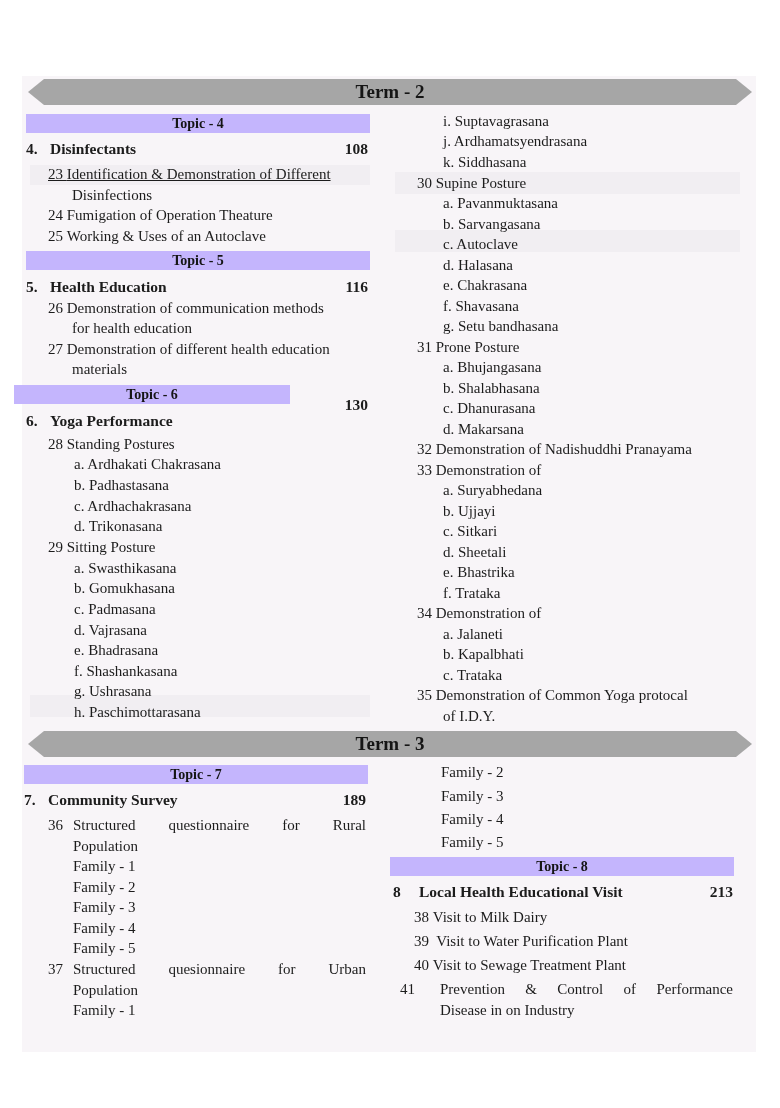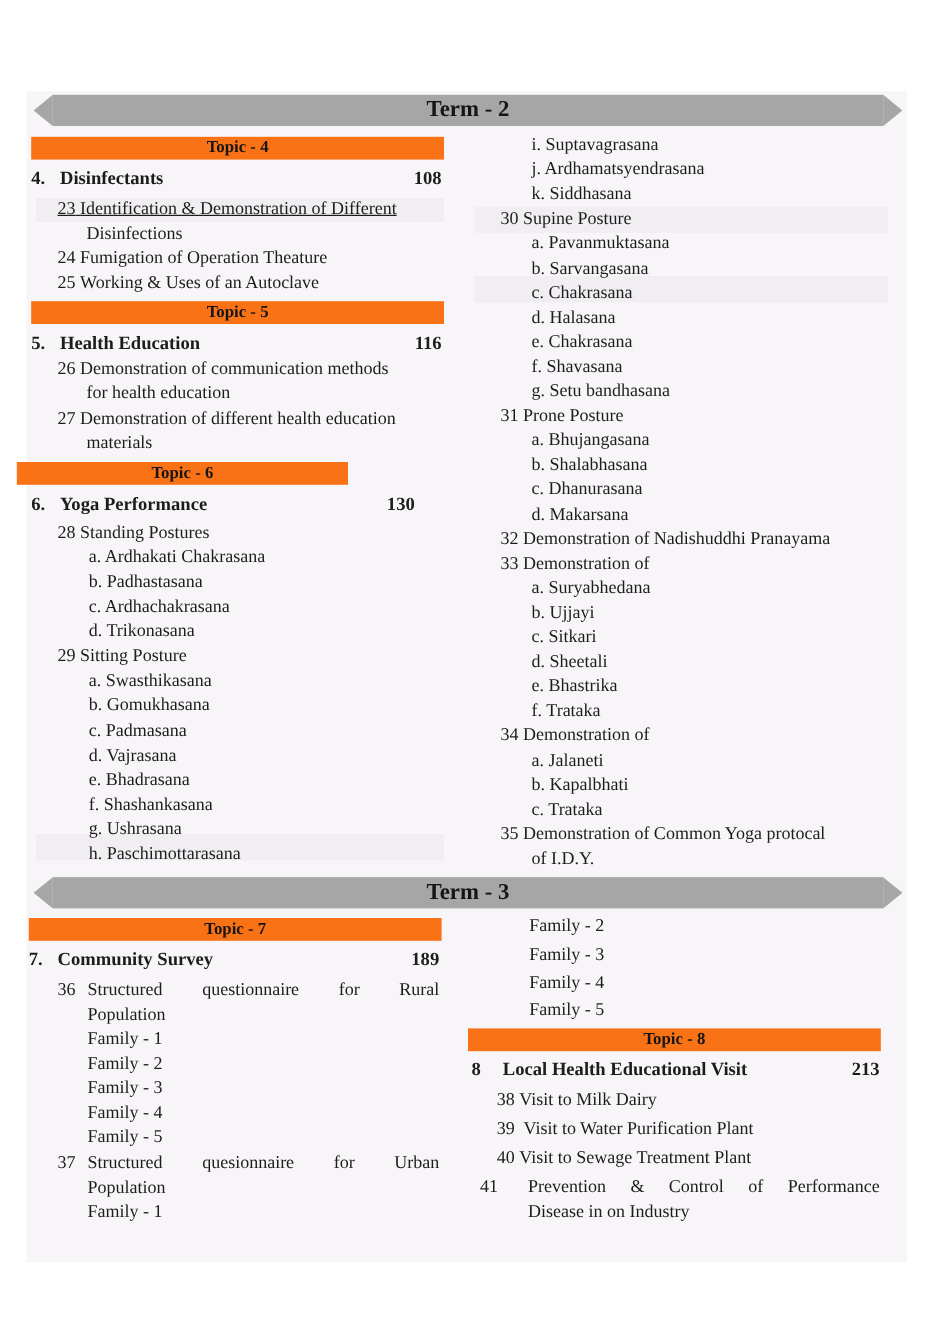--- a/index.html
+++ b/index.html
@@ -6,21 +6,21 @@
   body { width:780px; height:1108px; background:#ffffff; position:relative; overflow:hidden;
          font-family:"Liberation Serif", "DejaVu Serif", serif; color:#1c1c1c; }
   .page { position:absolute; left:22px; top:76px; width:734px; height:976px;
           background:#f8f5f8; }
   .term-bar { position:absolute; height:26px; background:#a6a6a6;
               text-align:center; font-weight:bold; font-size:19px; line-height:26px; color:#151515; }
   .term-bar .cap-l, .term-bar .cap-r { position:absolute; top:0; width:0; height:0;
               border-top:13px solid transparent; border-bottom:13px solid transparent; }
   .term-bar .cap-l { left:-16px; border-right:16px solid #a6a6a6; }
   .term-bar .cap-r { right:-16px; border-left:16px solid #a6a6a6; }
-  .topic-bar { position:absolute; height:19px; background:#f97316; text-align:center;
+  .topic-bar { position:absolute; height:19px; background:#c4b5fd; text-align:center;
                font-weight:bold; font-size:14px; line-height:19px; color:#151515; }
   .line { position:absolute; font-size:15px; line-height:20px; white-space:nowrap; }
   .chap { position:absolute; font-size:15.5px; font-weight:bold; line-height:20px; white-space:nowrap; }
   .chap .num { display:inline-block; width:24px; }
   .pg { position:absolute; font-size:15.5px; font-weight:bold; line-height:20px; text-align:right; }
   .just { position:absolute; font-size:15px; line-height:20px; text-align:justify; text-align-last:justify; white-space:nowrap; }
   .just span { display:inline-block; }
   .ghost { position:absolute; background:#ebe7ec; opacity:0.55; }
 </style>
 </head>
@@ -64,21 +64,21 @@
 <div class="line" style="left:72px;top:318px;"><span>for health education</span></div>
 <div class="line" style="left:48px;top:339px;"><span>27</span>&nbsp;<span>Demonstration of different health education</span></div>
 <div class="line" style="left:72px;top:359px;"><span>materials</span></div>
 
 <div class="topic-bar" style="left:14px;top:385px;width:276px;">
   <span>Topic - 6</span>
 </div>
 <div class="chap" style="left:26px;top:411px;">
   <span class="num">6.</span><span>Yoga Performance</span>
 </div>
-<div class="pg" style="left:300px;top:411px;width:68px;text-align:center;">130</div>
+<div class="pg" style="left:300px;top:395px;width:68px;">130</div>
 
 <div class="line" style="left:48px;top:434px;"><span>28</span>&nbsp;<span>Standing Postures</span></div>
 <div class="line" style="left:74px;top:454px;text-align:right;">a. Ardhakati Chakrasana</div>
 <div class="line" style="left:74px;top:475px;">b. Padhastasana</div>
 <div class="line" style="left:74px;top:496px;">c. Ardhachakrasana</div>
 <div class="line" style="left:74px;top:516px;">d. Trikonasana</div>
 
 <div class="line" style="left:48px;top:537px;"><span>29</span>&nbsp;<span>Sitting Posture</span></div>
 <div class="line" style="left:74px;top:558px;">a. Swasthikasana</div>
 <div class="line" style="left:74px;top:578px;">b. Gomukhasana</div>
@@ -89,21 +89,21 @@
 <div class="line" style="left:74px;top:681px;">g. Ushrasana</div>
 <div class="line" style="left:74px;top:702px;">h. Paschimottarasana</div>
 
 <div class="line" style="left:443px;top:111px;">i. Suptavagrasana</div>
 <div class="line" style="left:443px;top:131px;">j. Ardhamatsyendrasana</div>
 <div class="line" style="left:443px;top:152px;">k. Siddhasana</div>
 
 <div class="line" style="left:417px;top:173px;"><span>30</span>&nbsp;<span>Supine Posture</span></div>
 <div class="line" style="left:443px;top:193px;">a. Pavanmuktasana</div>
 <div class="line" style="left:443px;top:214px;">b. Sarvangasana</div>
-<div class="line" style="left:443px;top:234px;">c. Chakrasana</div>
+<div class="line" style="left:443px;top:234px;">c. Autoclave</div>
 <div class="line" style="left:443px;top:255px;">d. Halasana</div>
 <div class="line" style="left:443px;top:275px;">e. Chakrasana</div>
 <div class="line" style="left:443px;top:296px;">f. Shavasana</div>
 <div class="line" style="left:443px;top:316px;">g. Setu bandhasana</div>
 
 <div class="line" style="left:417px;top:337px;"><span>31</span>&nbsp;<span>Prone Posture</span></div>
 <div class="line" style="left:443px;top:357px;">a. Bhujangasana</div>
 <div class="line" style="left:443px;top:378px;">b. Shalabhasana</div>
 <div class="line" style="left:443px;top:398px;">c. Dhanurasana</div>
 <div class="line" style="left:443px;top:419px;">d. Makarsana</div>

